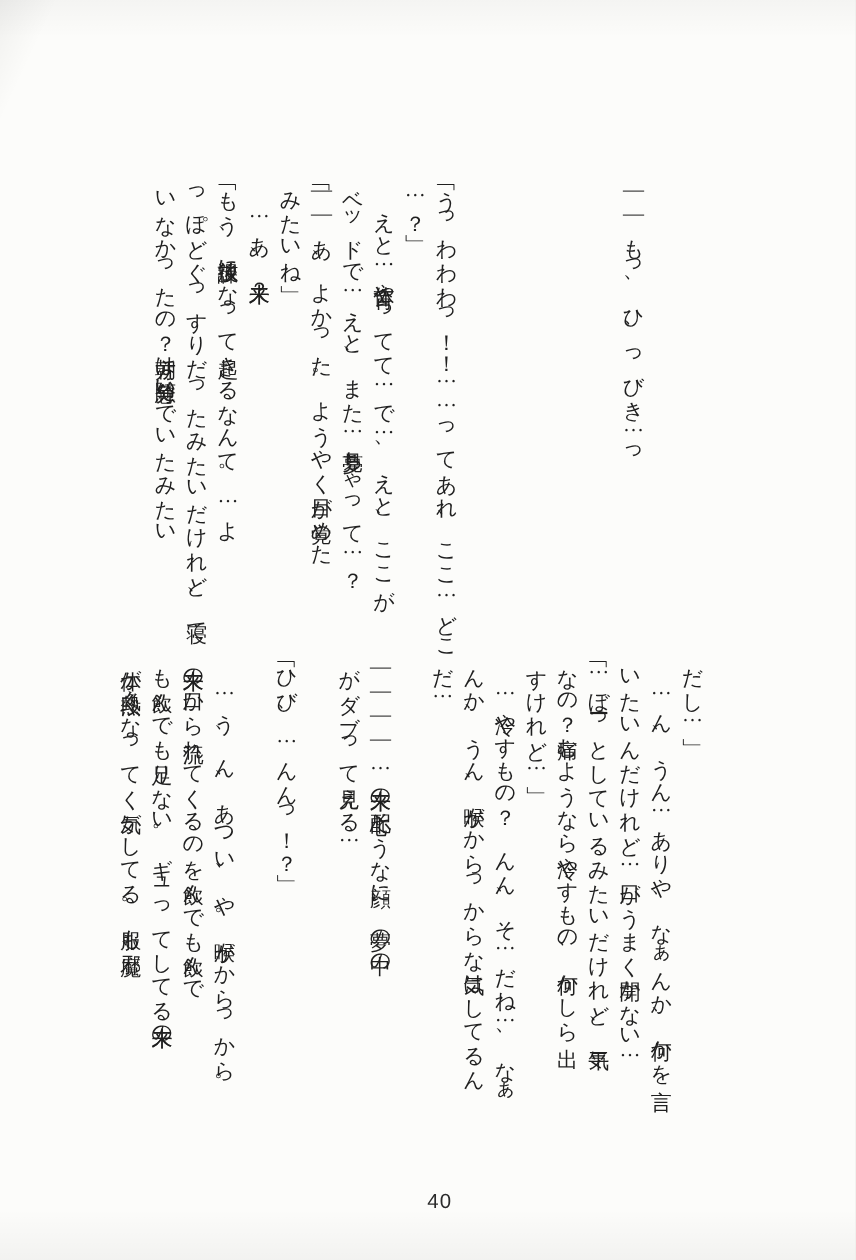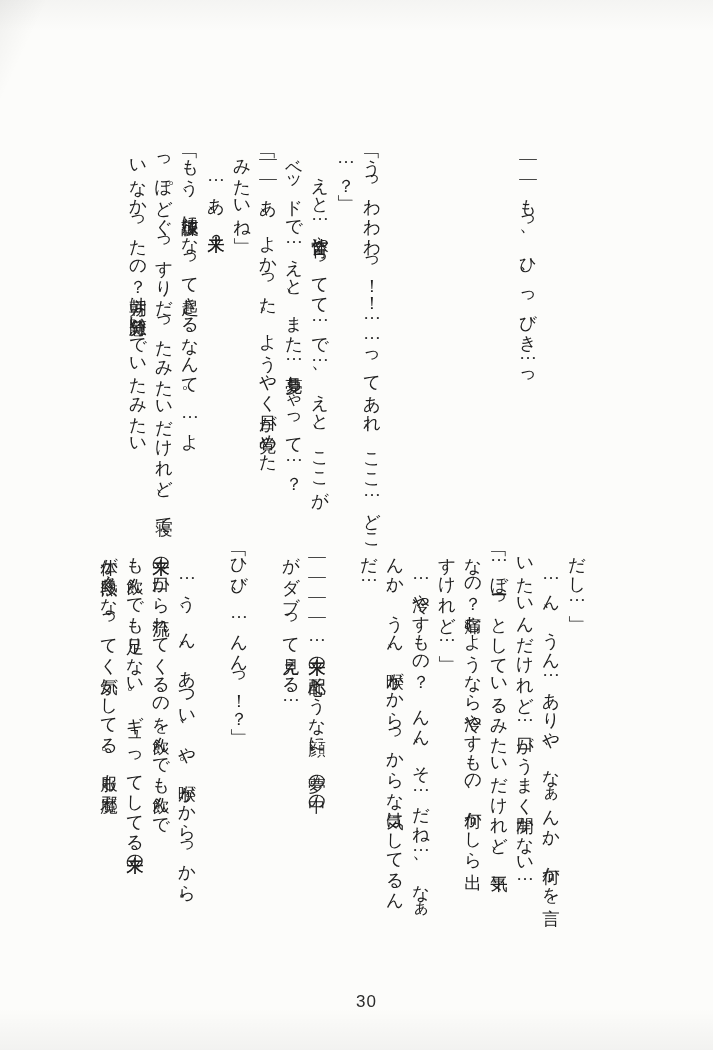--- a/index.html
+++ b/index.html
@@ -90,14 +90,14 @@
       <div class="tline">がダブって見える…</div>
       <div class="tline">　</div>
       <div class="tline">「ひび、…んんっ！？」</div>
       <div class="tline">　</div>
       <div class="tline">　…う、ん、あつい、や。喉がからっから。</div>
       <div class="tline">未来の口から流れてくるのを飲んでも飲んで</div>
       <div class="tline">も飲んでも足りない。ギュってしてる未来の</div>
       <div class="tline">体が段々熱くなってく気がしてる。服も邪魔、</div>
     </div>
 
-  <div class="page-number">30</div>
+  <div class="page-number">40</div>
 </div>
 
 </body></html>

